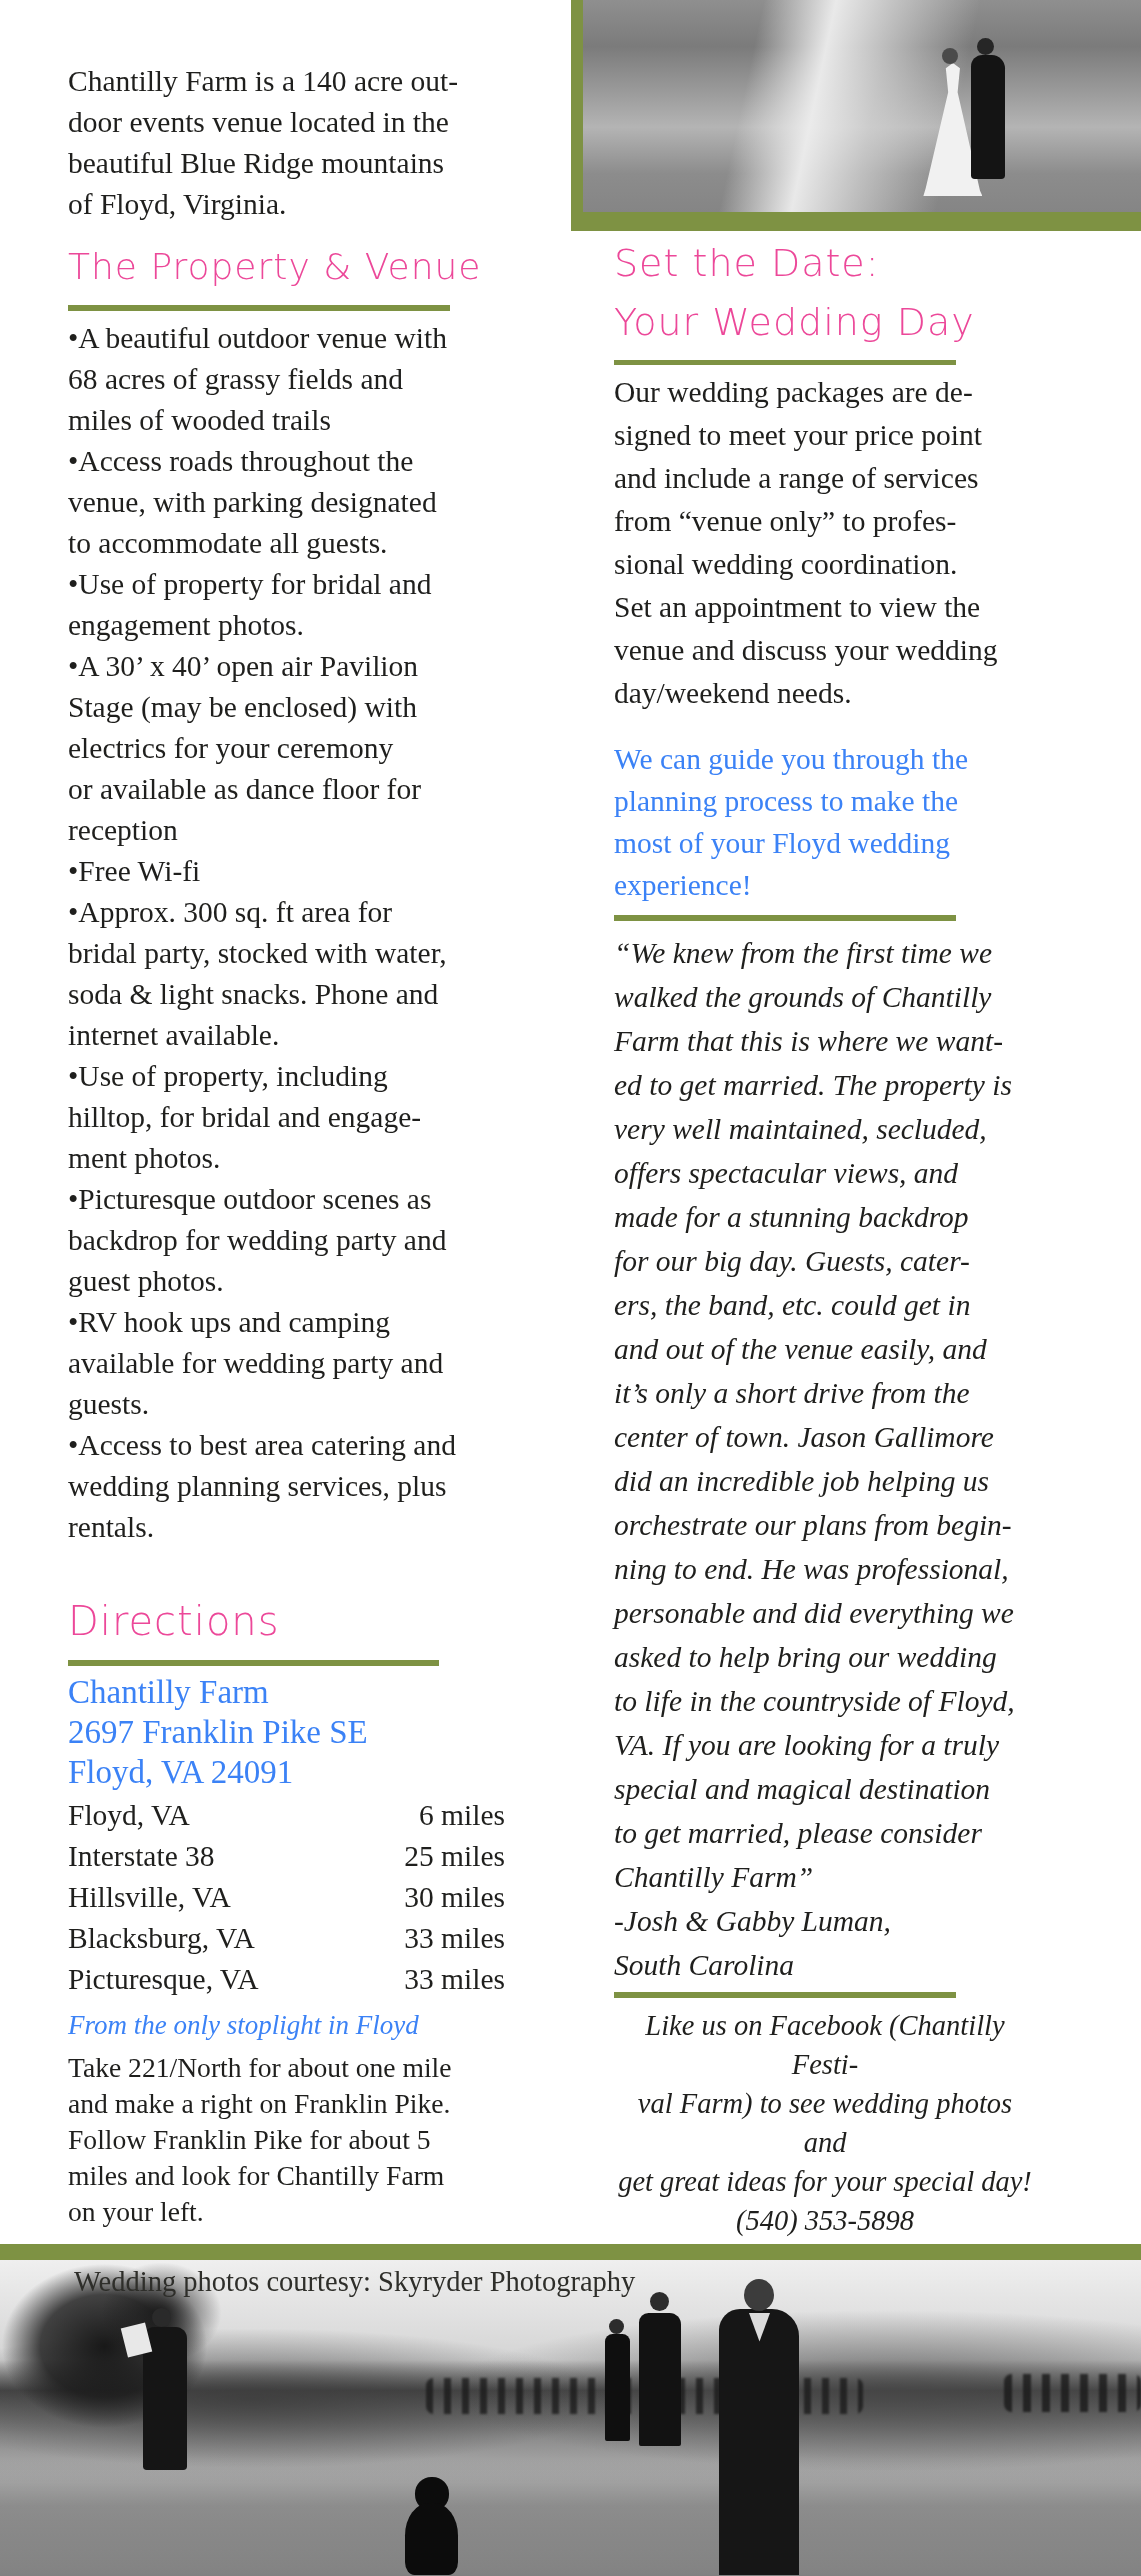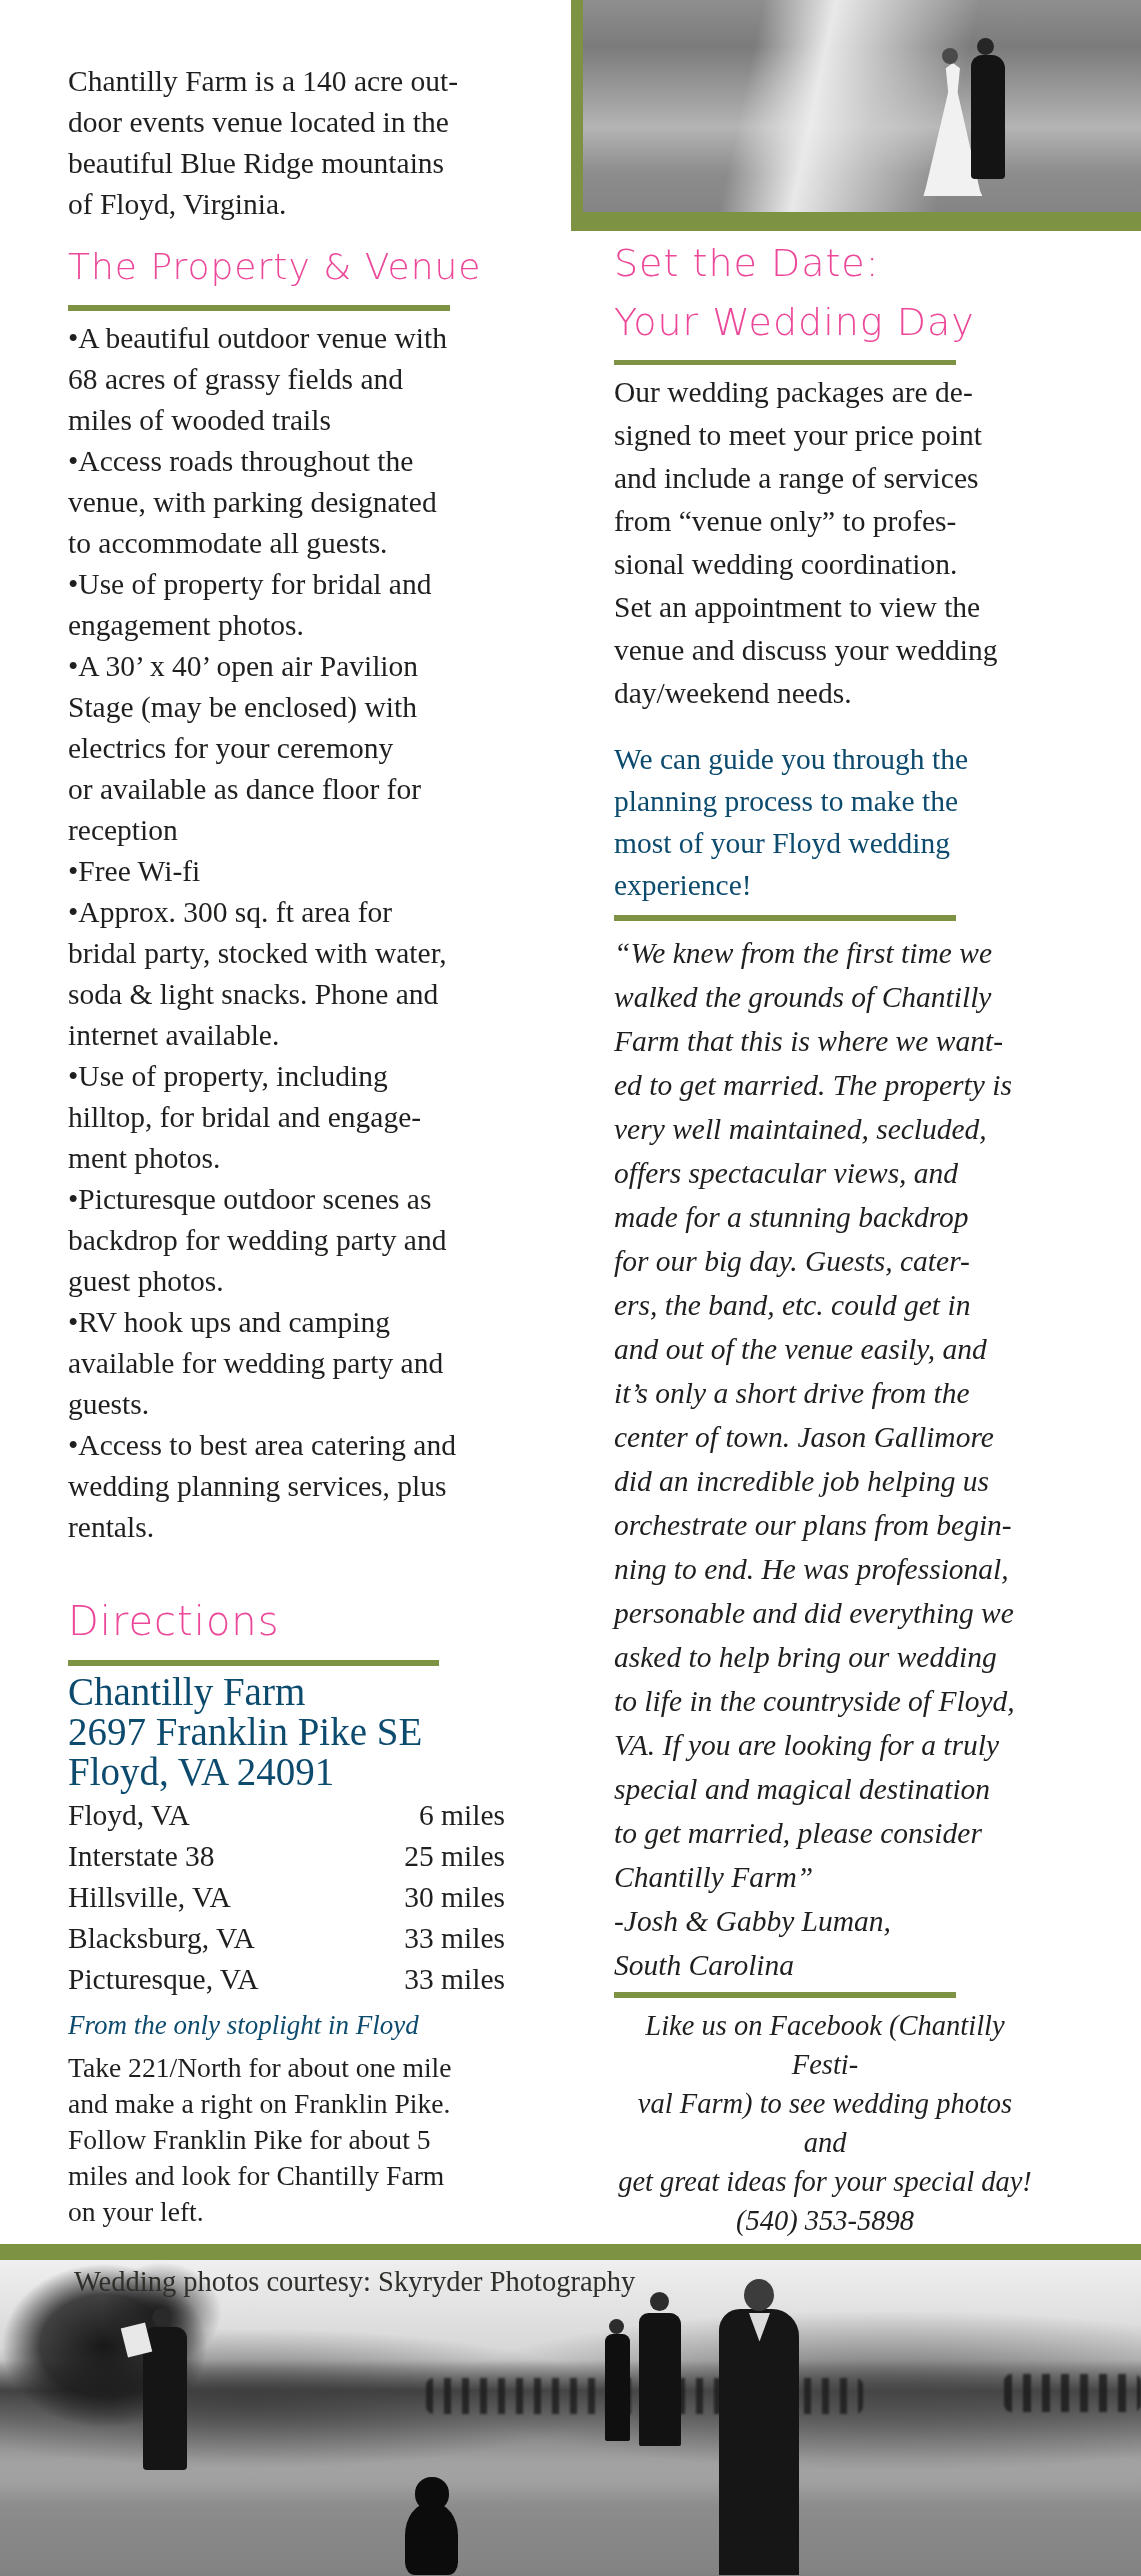--- a/index.html
+++ b/index.html
@@ -5,31 +5,31 @@
   html,body{margin:0;padding:0;background:#ffffff;}
   #canvas{position:relative;width:1141px;height:2576px;background:#ffffff;overflow:hidden;
           font-family:"Liberation Serif",serif;color:#1f1f1d;}
 
   
   .col-left{position:absolute;left:68px;top:61px;width:470px;}
   .col-right{position:absolute;left:614px;top:234px;width:447px;}
 
   .pre{white-space:pre-line;}
   .heading{font-family:"DejaVu Sans",sans-serif;font-weight:200;color:#ec4899;letter-spacing:1px;}
-  .green-text{color:#0c4a6e;}
+  .green-text{color:#3b82f6;}
   .rule{background:#7e9243;height:5.7px;}
 
   .intro-text{font-size:29.5px;line-height:41px;}
   .left-heading{font-size:36px;line-height:42px;margin-top:21px;}
   .rule-left-1{width:382px;margin-top:17px;}
   .bullets{margin-top:7.6px;}
   .bullet-item{font-size:29.5px;line-height:41px;}
   .directions-heading{font-size:40px;line-height:44px;margin-top:51px;}
   .rule-left-2{width:371px;margin-top:17px;}
-  .address-block{margin-top:5.7px;font-size:39px;line-height:40px;}
+  .address-block{margin-top:5.7px;font-size:33px;line-height:40px;}
   .miles-table{margin-top:3.8px;width:437px;}
   .miles-row{display:flex;justify-content:space-between;font-size:29.5px;line-height:41px;}
   .stoplight-note{margin-top:7.6px;font-size:27px;line-height:34px;font-style:italic;}
   .directions-text{margin-top:7.6px;font-size:27.6px;line-height:36px;}
 
   .right-heading{font-size:38px;line-height:59px;}
   .rule-right{width:342px;}
   .rule-right-1{margin-top:7.6px;}
   .right-intro{margin-top:5.7px;font-size:29.5px;line-height:43px;}
   .green-note{margin-top:23px;font-size:29.5px;line-height:42px;}

